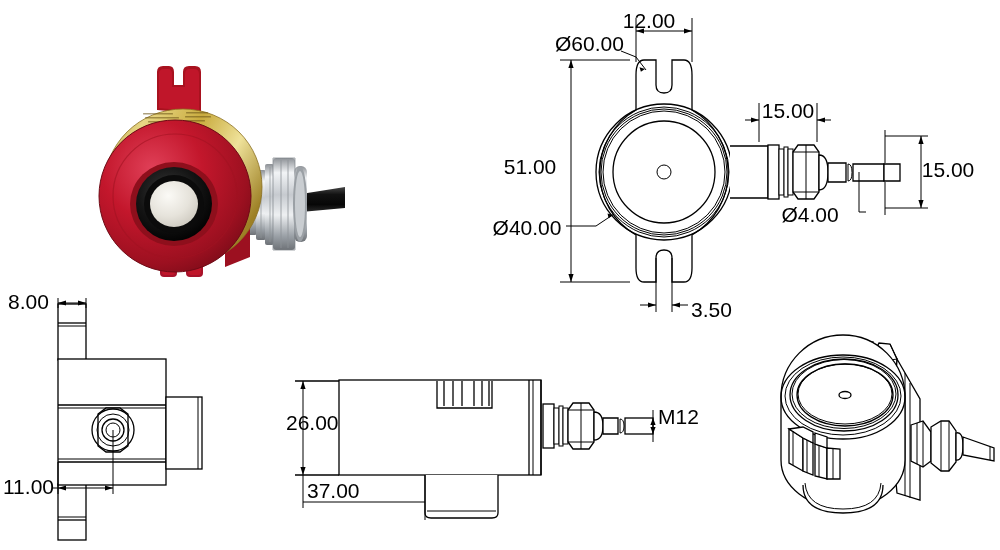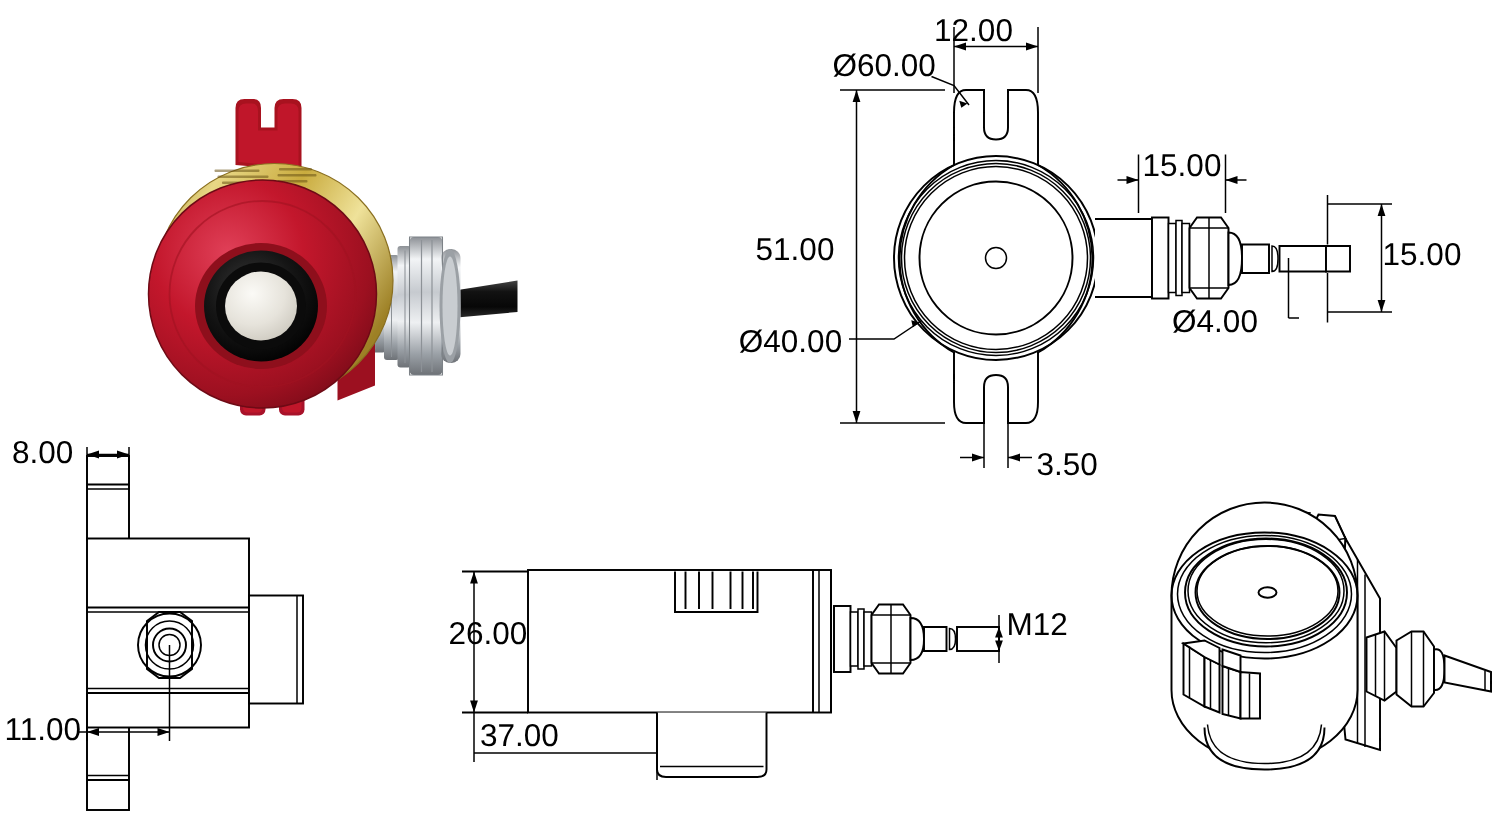--- a/index.html
+++ b/index.html
@@ -317,21 +317,21 @@
         <line class="dim" x1="113" y1="150" x2="113" y2="214"></line>
         <line class="dim" x1="52" y1="208" x2="113" y2="208"></line>
         <path d="M58,208 l8,-2.6 l0,5.2 z" fill="#000"></path>
         <path d="M113,208 l-8,-2.6 l0,5.2 z" fill="#000"></path>
         <text class="dimtext" x="3" y="208">11.00</text>
       </g>
 
     </svg>
   </div>
 
-  <div class="view" style="left:290px; top:350px;">
+  <div class="view" style="left:277px; top:350px;">
     <svg width="430" height="180" viewBox="0 0 430 180">
 
       <g>
         <rect class="ln wht" x="62" y="30" width="202" height="95"></rect>
         <line class="ln" x1="252" y1="30" x2="252" y2="125"></line>
         <line class="ln-thin" x1="256" y1="30" x2="256" y2="125"></line>
         <line class="ln" x1="264" y1="30" x2="264" y2="125"></line>
       </g>
 
       <g>

